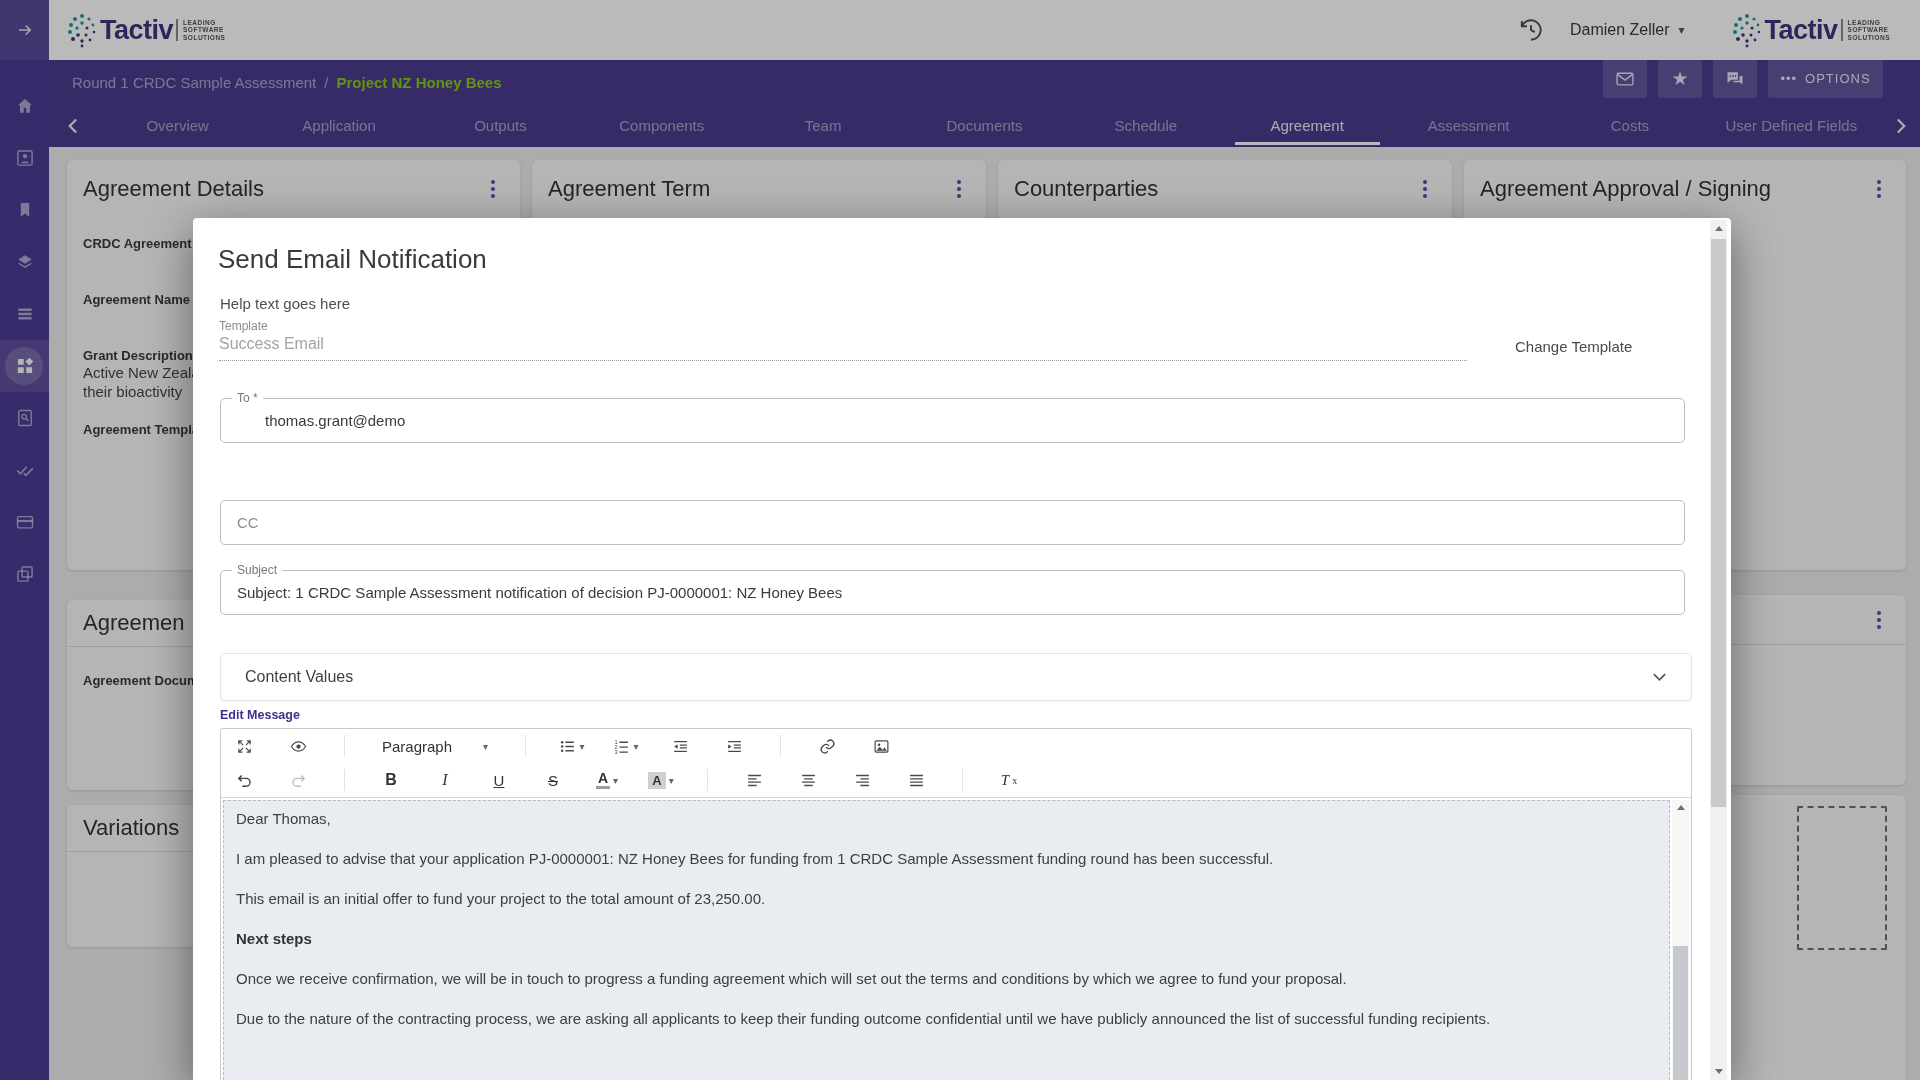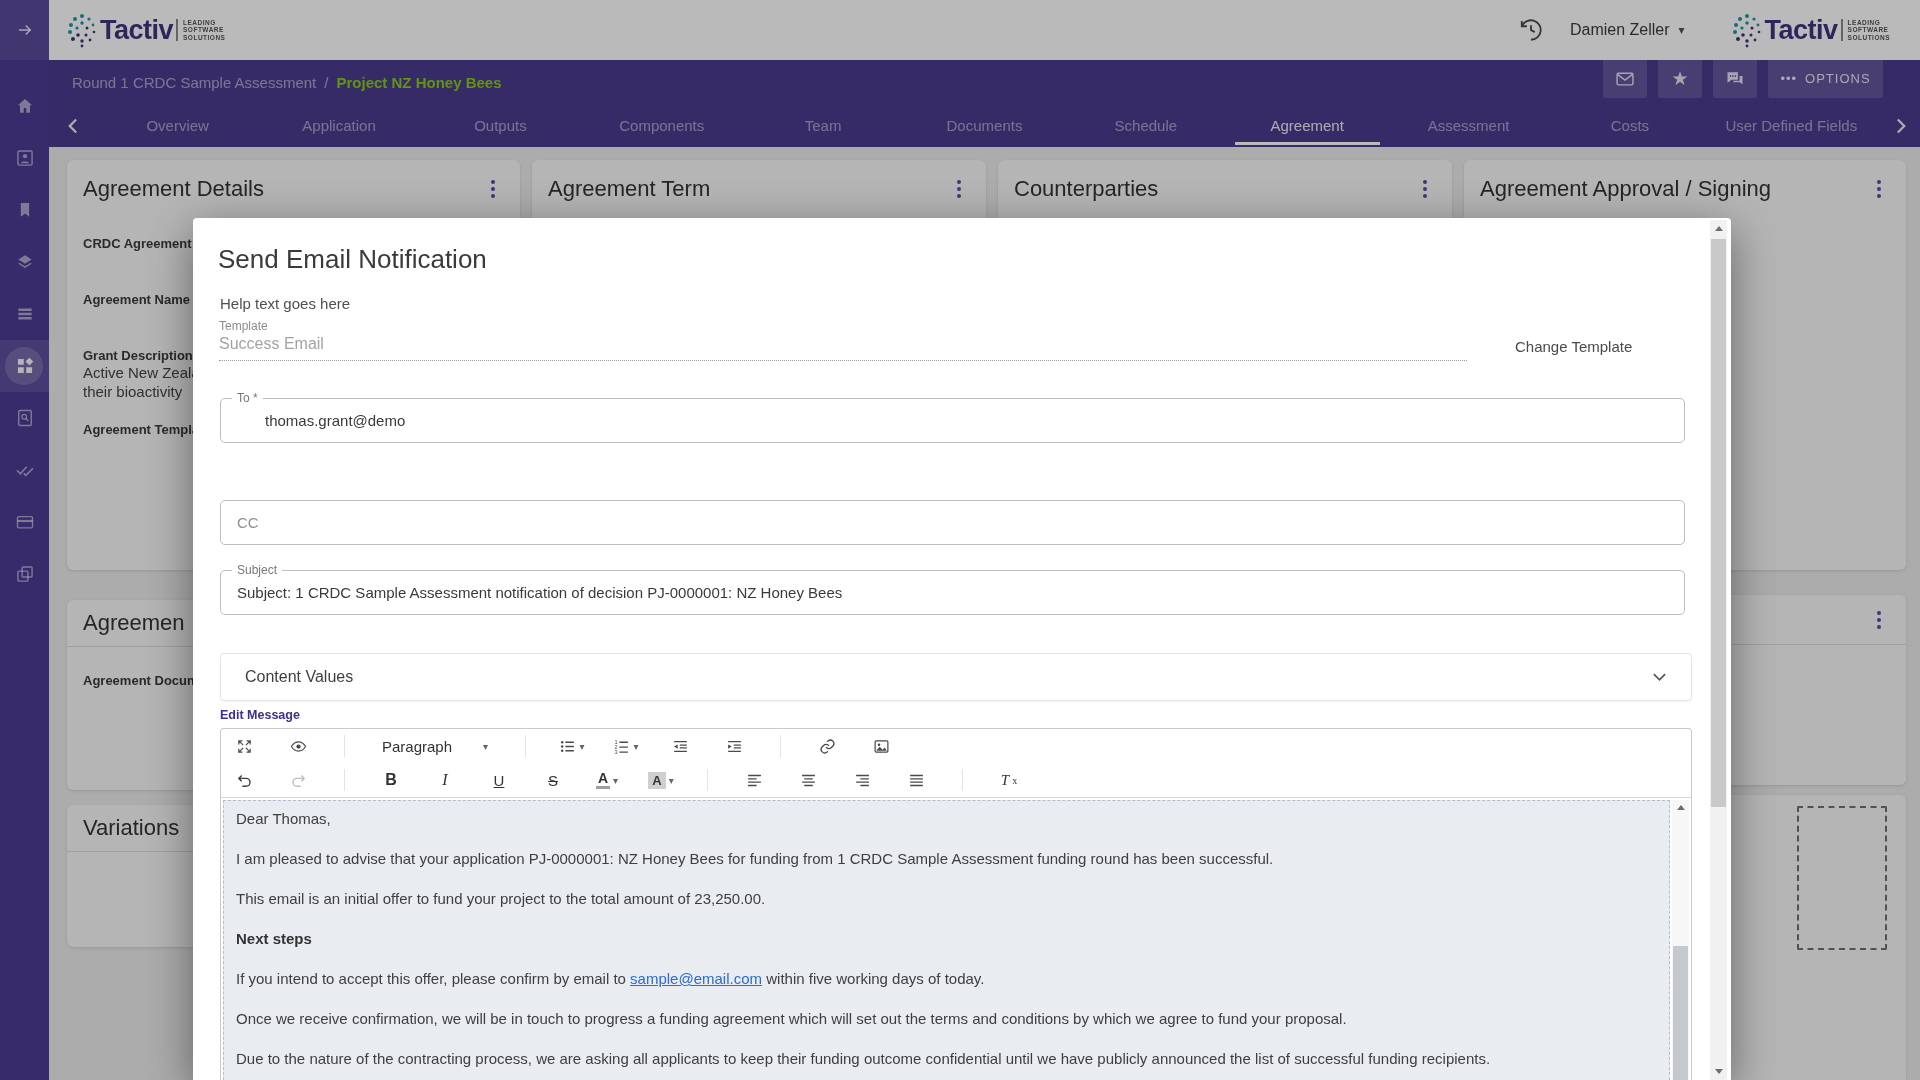--- a/index.html
+++ b/index.html
@@ -545,21 +545,20 @@
               <span class="x">x</span>
           </div>
         </div>
       </div>
       <div class="ed-body">
         <div class="ed-content" id="email-body">
             <p>Dear Thomas,</p>
             <p>I am pleased to advise that your application PJ-0000001: NZ Honey Bees for funding from 1 CRDC Sample Assessment funding round has been successful.</p>
             <p>This email is an initial offer to fund your project to the total amount of 23,250.00.</p>
             <p class="bold">Next steps</p>
-            <p>If you intend to accept this offer, please confirm by email to <a href="#">sample@email.com</a> within five working days of today.</p>
             <p>Once we receive confirmation, we will be in touch to progress a funding agreement which will set out the terms and conditions by which we agree to fund your proposal.</p>
             <p>Due to the nature of the contracting process, we are asking all applicants to keep their funding outcome confidential until we have publicly announced the list of successful funding recipients.</p>
           </div>
         <div class="ed-scroll">
           <div class="scroll-arrow" style="top:0;">
               <span class="tri-up"></span>
             </div>
           <div class="thumb"></div>
         </div>
       </div>

